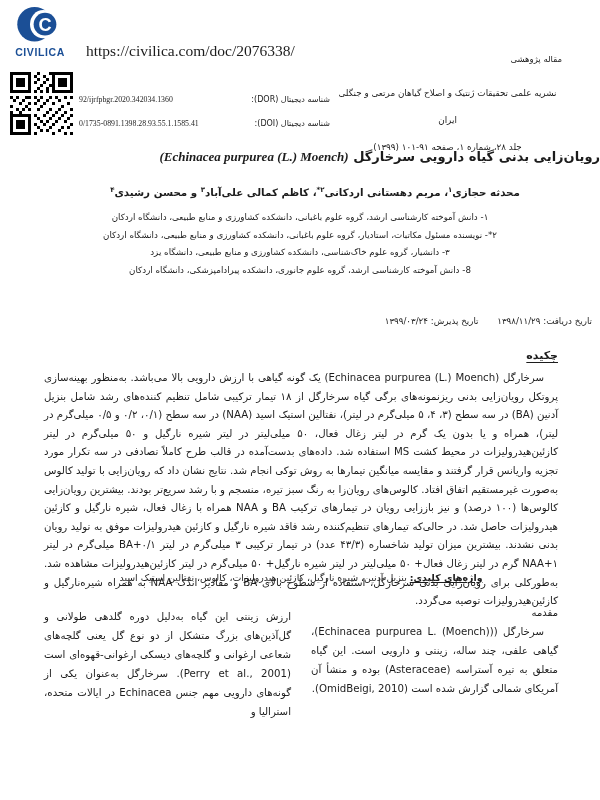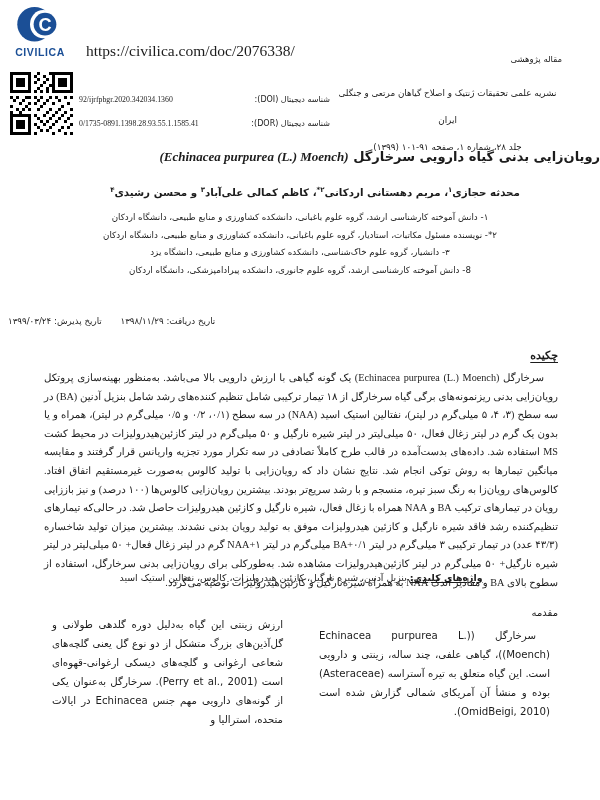--- a/index.html
+++ b/index.html
@@ -17,33 +17,33 @@
   .qr svg{width:100%;height:100%;}
   .doi-values{position:absolute;left:79px;top:88px;width:155px;direction:ltr;font-family:"Liberation Serif",serif;font-size:7.8px;line-height:24px;white-space:nowrap;}
   .doi-labels{position:absolute;left:238px;top:88px;width:92px;direction:rtl;font-size:8px;line-height:24px;white-space:nowrap;}
   .journal{position:absolute;right:35px;top:80px;width:235px;direction:rtl;text-align:center;font-size:8.8px;line-height:27px;}
   
   .title{position:absolute;left:0;right:0;top:149px;text-align:right;direction:rtl;font-weight:bold;font-size:13px;}
   .title .latin{font-family:"Liberation Serif",serif;font-style:italic;direction:ltr;unicode-bidi:embed;}
   .authors{position:absolute;left:0;right:0;top:186px;text-align:center;direction:rtl;font-weight:bold;font-size:10.3px;padding-left:30px;}
   .authors sup{font-size:7px;}
   .affiliations{position:absolute;left:0;right:0;top:209px;text-align:center;direction:rtl;font-size:8.7px;line-height:17.5px;}
-  .dates{position:absolute;left:0;right:0;top:316px;text-align:left;direction:rtl;font-size:8.7px;}
+  .dates{position:absolute;left:0;right:0;top:316px;text-align:right;direction:rtl;font-size:8.7px;}
   .dates span{margin:0 8px;}
   
-  .abstract{position:absolute;left:44px;right:42px;top:349px;direction:rtl;font-family:Liberation Serif, serif;}
+  .abstract{position:absolute;left:44px;right:42px;top:349px;direction:rtl;}
   .abstract-heading{font-weight:bold;font-size:11px;text-decoration:underline;text-underline-offset:3px;margin-bottom:7px;}
   .abstract-text{font-size:10.2px;line-height:18.6px;text-align:justify;text-indent:14px;}
   .kw{position:absolute;left:44px;right:42px;top:572px;text-align:center;direction:rtl;font-size:9.4px;}
   .kw .kw-label{font-weight:bold;text-decoration:underline;}
   
   .columns{position:absolute;left:44px;right:42px;top:607px;direction:rtl;display:flex;gap:20px;}
   .col{flex:1;}
   .intro-heading{font-weight:normal;font-size:10px;margin-bottom:4px;}
-  .col p{margin:8px;font-size:10.2px;line-height:19px;text-align:justify;}
+  .col p{margin:0;font-size:10.2px;line-height:19px;text-align:justify;}
   .col p.indent{text-indent:14px;}
 </style>
 </head>
 <body>
 
 <div class="page">
 
   <div class="logo">
     <svg viewBox="0 0 52 44">
       <circle cx="20" cy="20" r="19" fill="#1b4f96"></circle>
@@ -153,22 +153,22 @@
           <rect x="20" y="20" width="1" height="1"></rect>
         </g>
       </svg>
   </div>
 
   <div class="doi-values">
     <div>92/ijrfpbgr.2020.342034.1360</div>
     <div>0/1735-0891.1398.28.93.55.1.1585.41</div>
   </div>
   <div class="doi-labels">
+    <div>شناسه دیجیتال (DOR):</div>
     <div>شناسه دیجیتال (DOI):</div>
-    <div>شناسه دیجیتال (DOR):</div>
   </div>
 
   <div class="journal">
     <div>نشریه علمی تحقیقات ژنتیک و اصلاح گیاهان مرتعی و جنگلی ایران</div>
     <div>جلد ۲۸، شماره ۱، صفحه ۹۱-۱۰۱ (۱۳۹۹)</div>
   </div>
 
   <div class="title">
     <span>رویان‌زایی بدنی گیاه دارویی سرخارگل</span>
     <span class="latin">(Echinacea purpurea (L.) Moench)</span>

